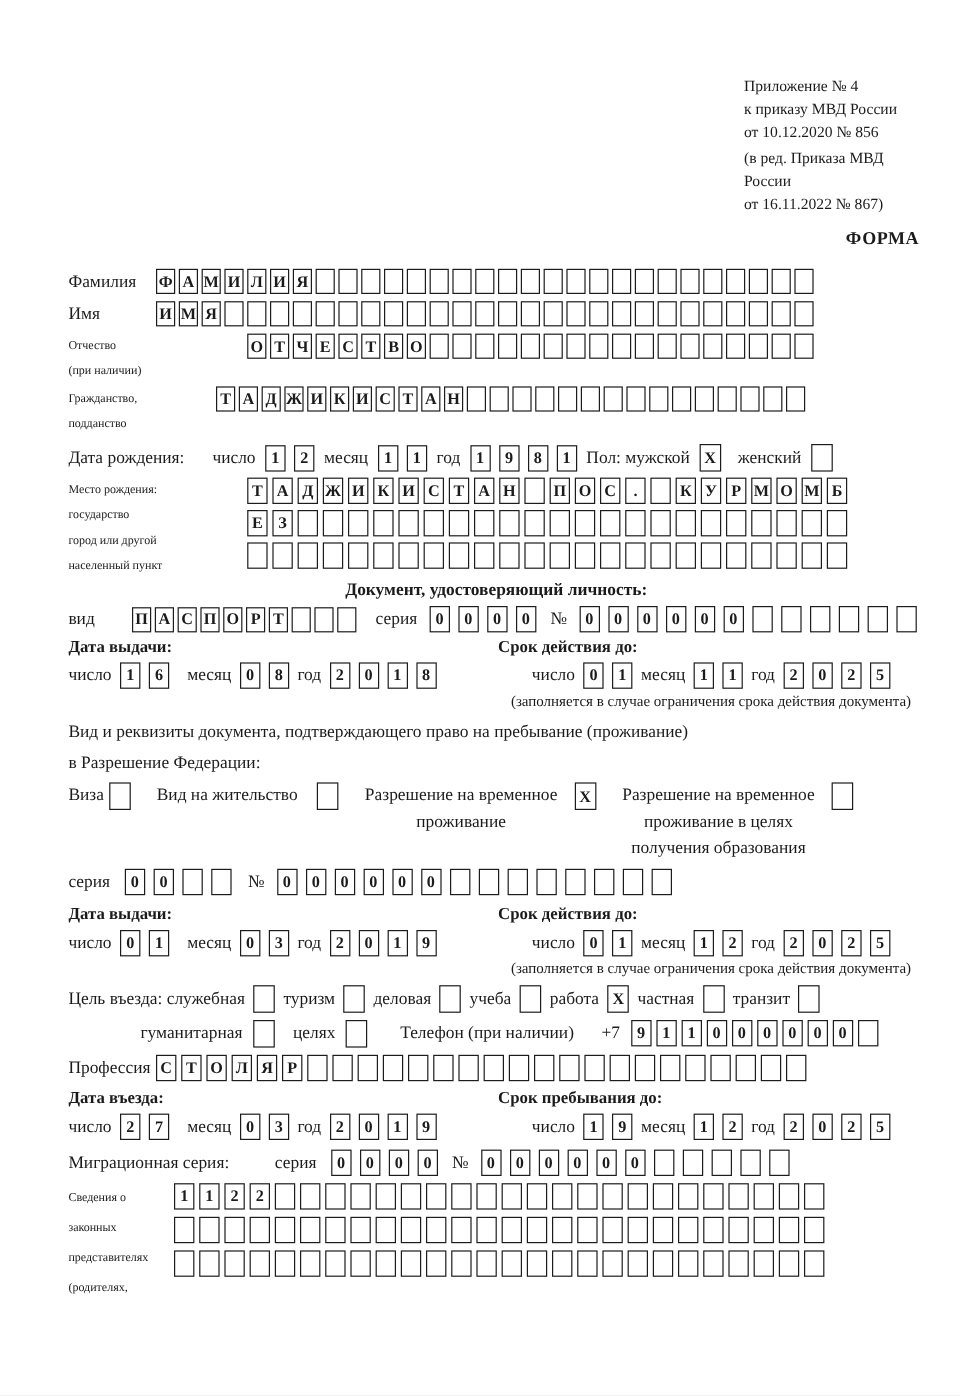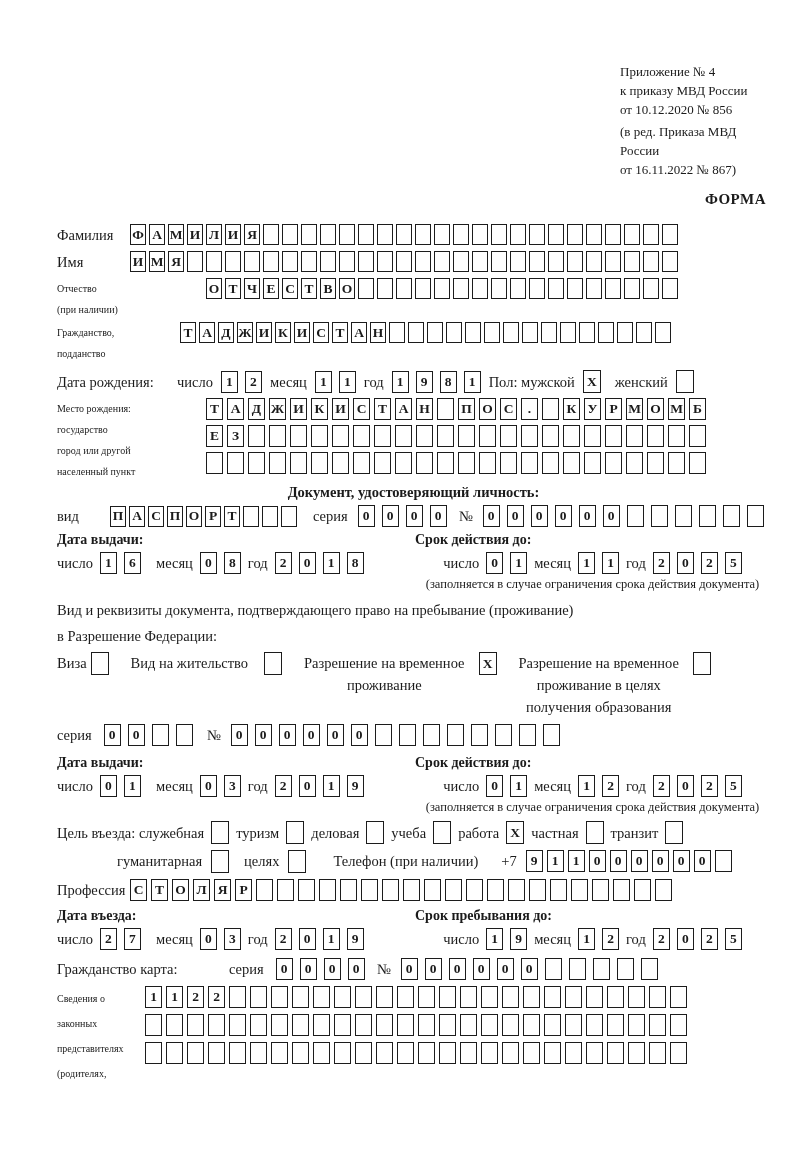--- a/index.html
+++ b/index.html
@@ -640,21 +640,21 @@
             <span class="cell">2</span>
             <span class="cell">0</span>
             <span class="cell">2</span>
             <span class="cell">5</span>
           </span>
       </div>
     </div>
   </div>
 
   <div class="row mt8" style="align-items:center">
-    <span class="lbl" style="width:172px">Гражданство карта:</span>
+    <span class="lbl" style="width:172px">Миграционная серия:</span>
     <span class="lbl" style="margin-right:12px">серия</span>
     <span class="cells d">
         <span class="cell">0</span>
         <span class="cell">0</span>
         <span class="cell">0</span>
         <span class="cell">0</span>
       </span>
     <span class="lbl" style="margin:0 10px 0 12px">№</span>
     <span class="cells d">
         <span class="cell">0</span>

